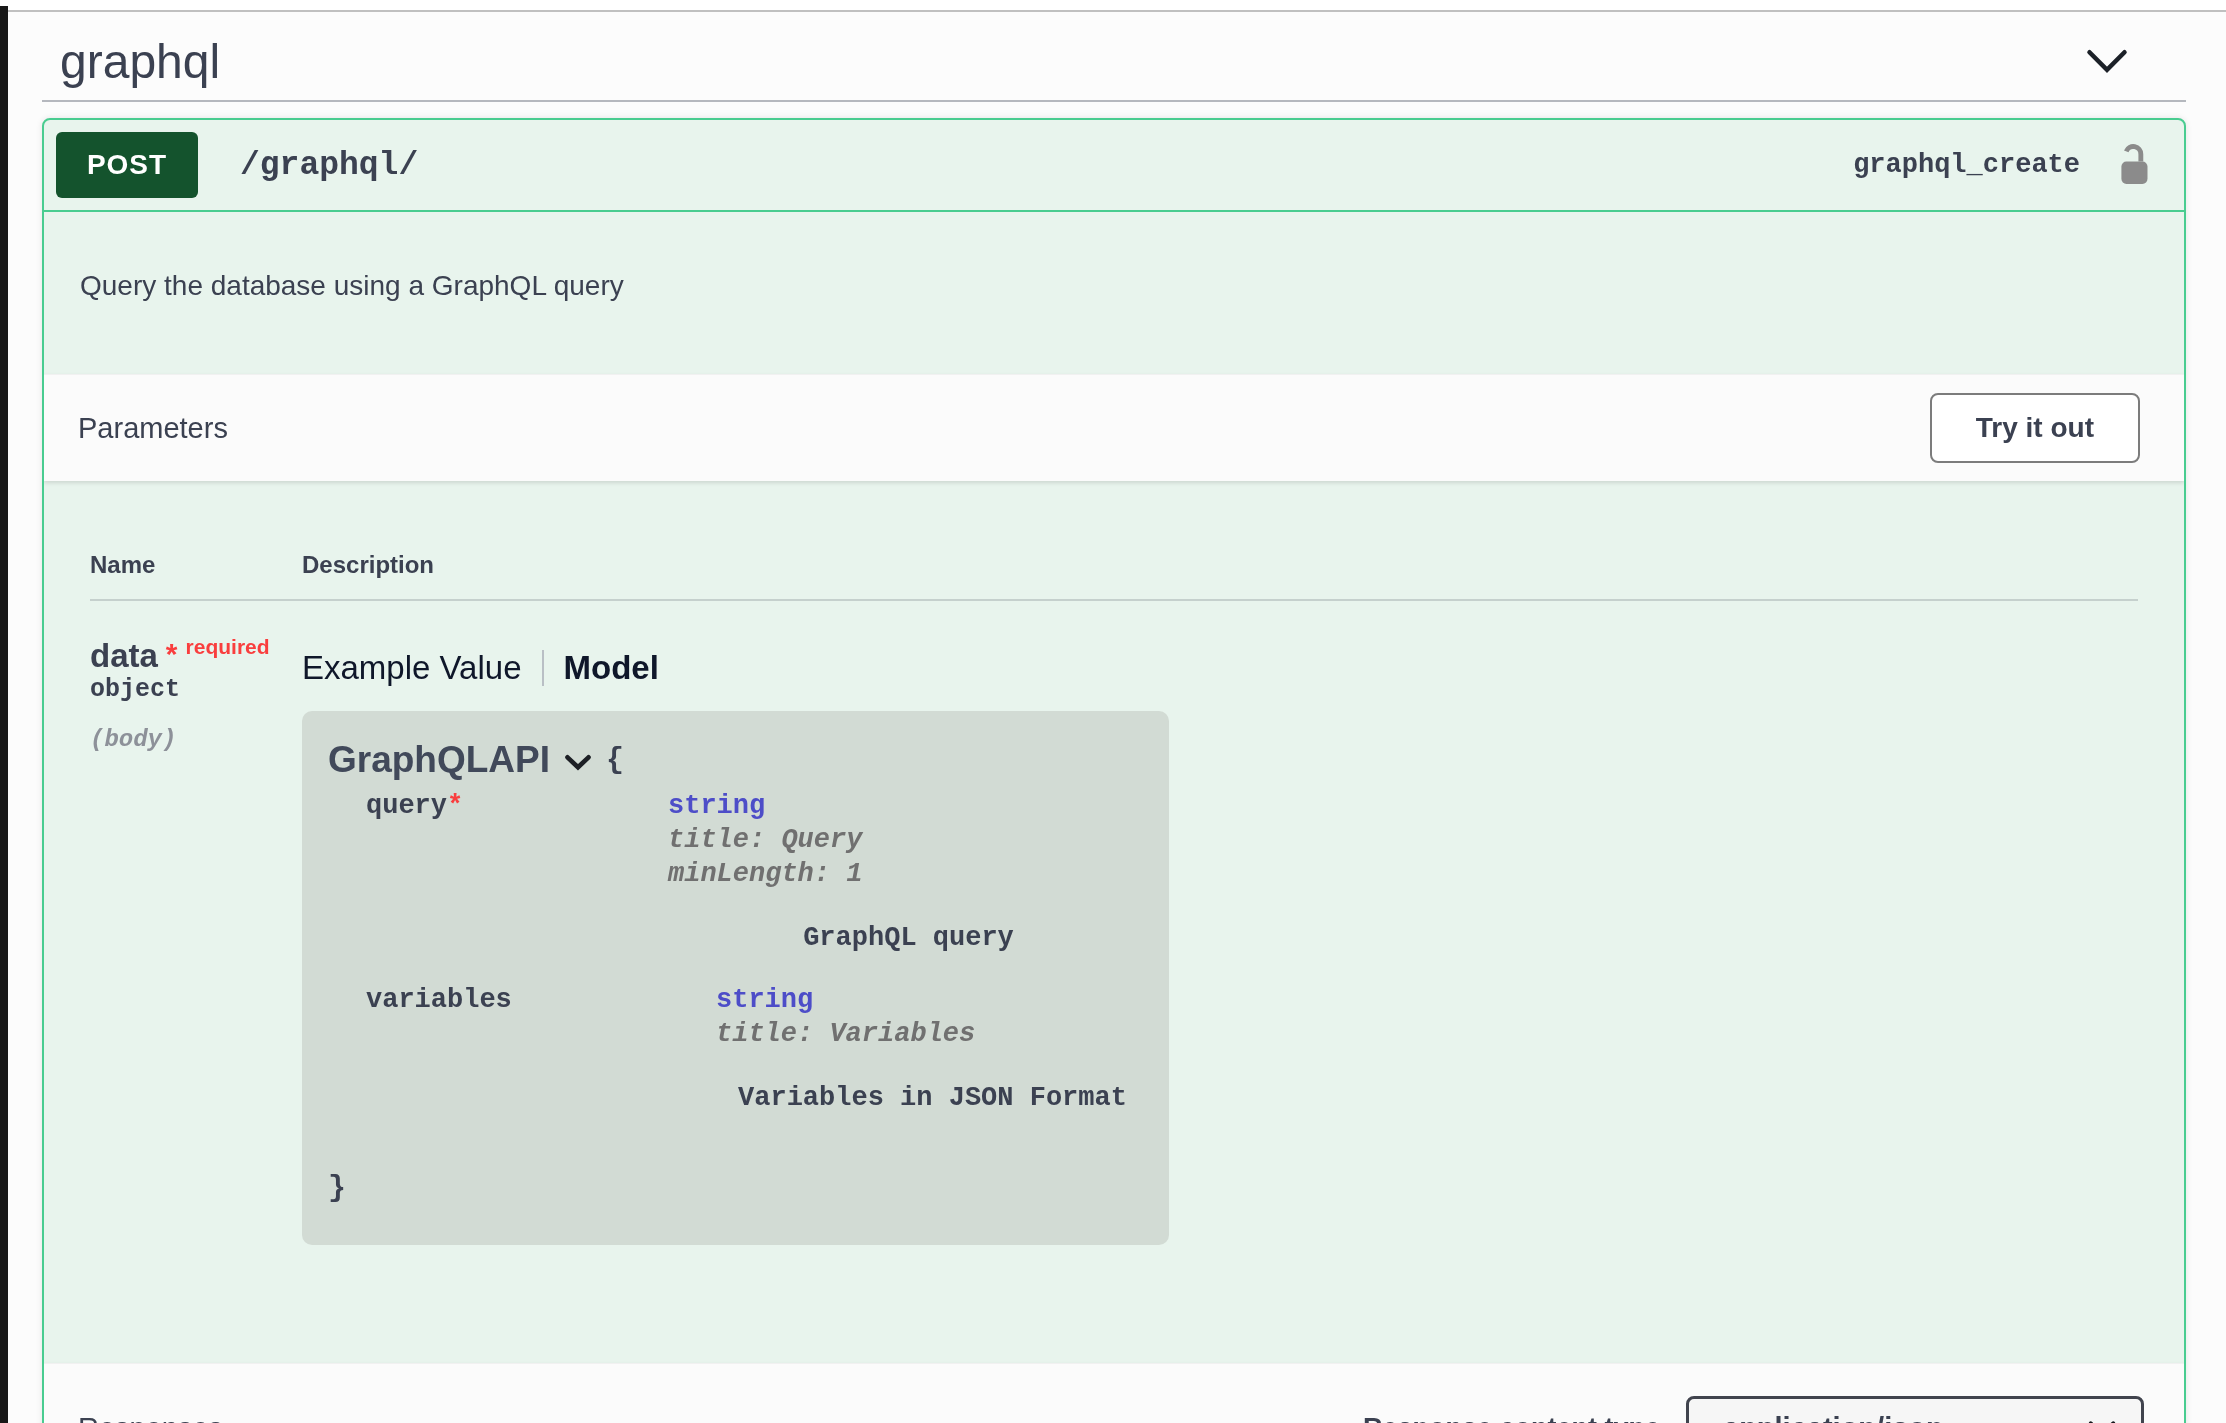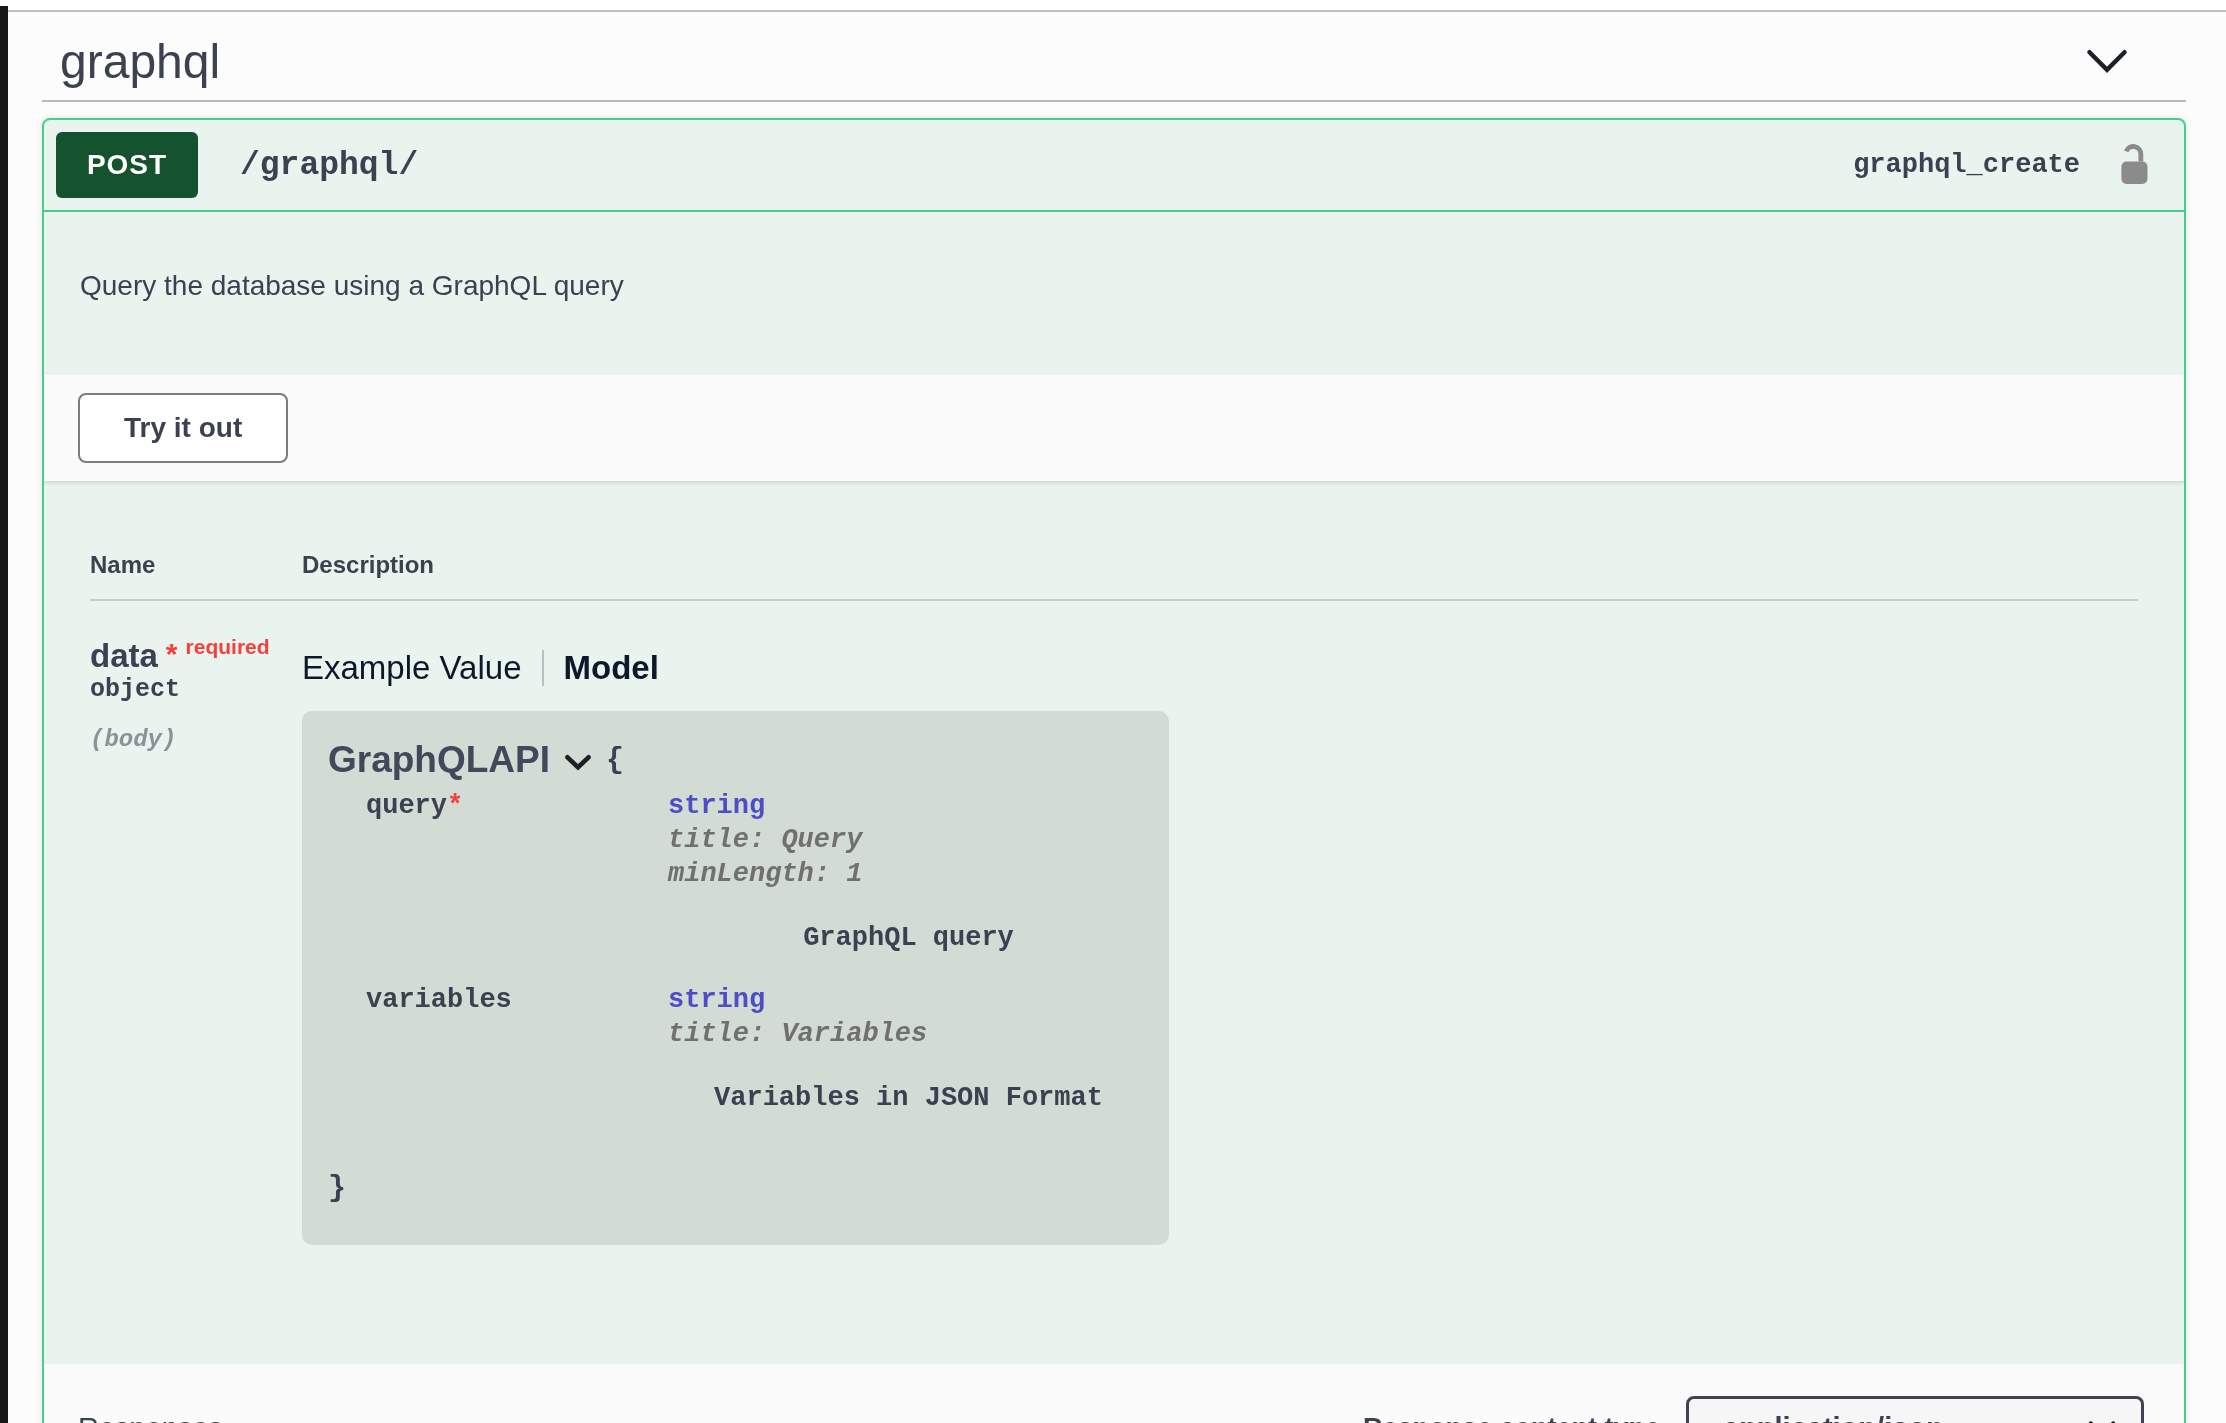--- a/index.html
+++ b/index.html
@@ -149,21 +149,21 @@
     font-size: 37px; font-weight: 700; color: #41495a;
   }
   .model-chevron { margin: 4px 10px 0 14px; line-height: 0; }
   .brace { font-size: 30px; font-weight: 700; margin-left: 4px; }
 
   .prop-row {
     display: grid; grid-template-columns: 302px 1fr;
     margin-left: 38px; margin-top: 8px;
     font-size: 27px;
   }
-  .prop-row + .prop-row { margin-top: 28px; }
+  .prop-row + .prop-row { margin-top: 28px; gap: 48px; }
   .prop-name { font-weight: 700; line-height: 34px; }
   .pstar { color: #f93e3e; font-weight: 700; }
   .prop-type { font-weight: 700; color: #4d4dc8; line-height: 34px; }
   .prop-constraint {
     font-weight: 700; font-style: italic; color: #707070; line-height: 34px;
   }
   .prop-desc { font-weight: 700; margin-top: 30px; line-height: 34px; text-align: center; }
   .close-brace { margin-top: 56px; font-size: 30px; font-weight: 700; }
 
   
@@ -213,20 +213,21 @@
               <rect x="3" y="11" width="14.5" height="12.5" rx="2.8" fill="#8b8b8b"></rect>
               <path d="M13.8 11 V7 a4.2 4.2 0 0 0 -8.1 -1.6" fill="none" stroke="#8b8b8b" stroke-width="2.7"></path>
             </svg>
           </span>
         </button>
       </div>
 
       <div class="opblock-description">Query the database using a GraphQL query</div>
 
       <div class="section-header">
+        <div class="sh-title">Parameters</div>
         <button class="tryout-btn">Try it out</button>
       </div>
 
       <div class="parameters-wrap">
         <div class="param-grid head-row">
           <div>Name</div>
           <div>Description</div>
         </div>
 
         <div class="param-grid body-row">

